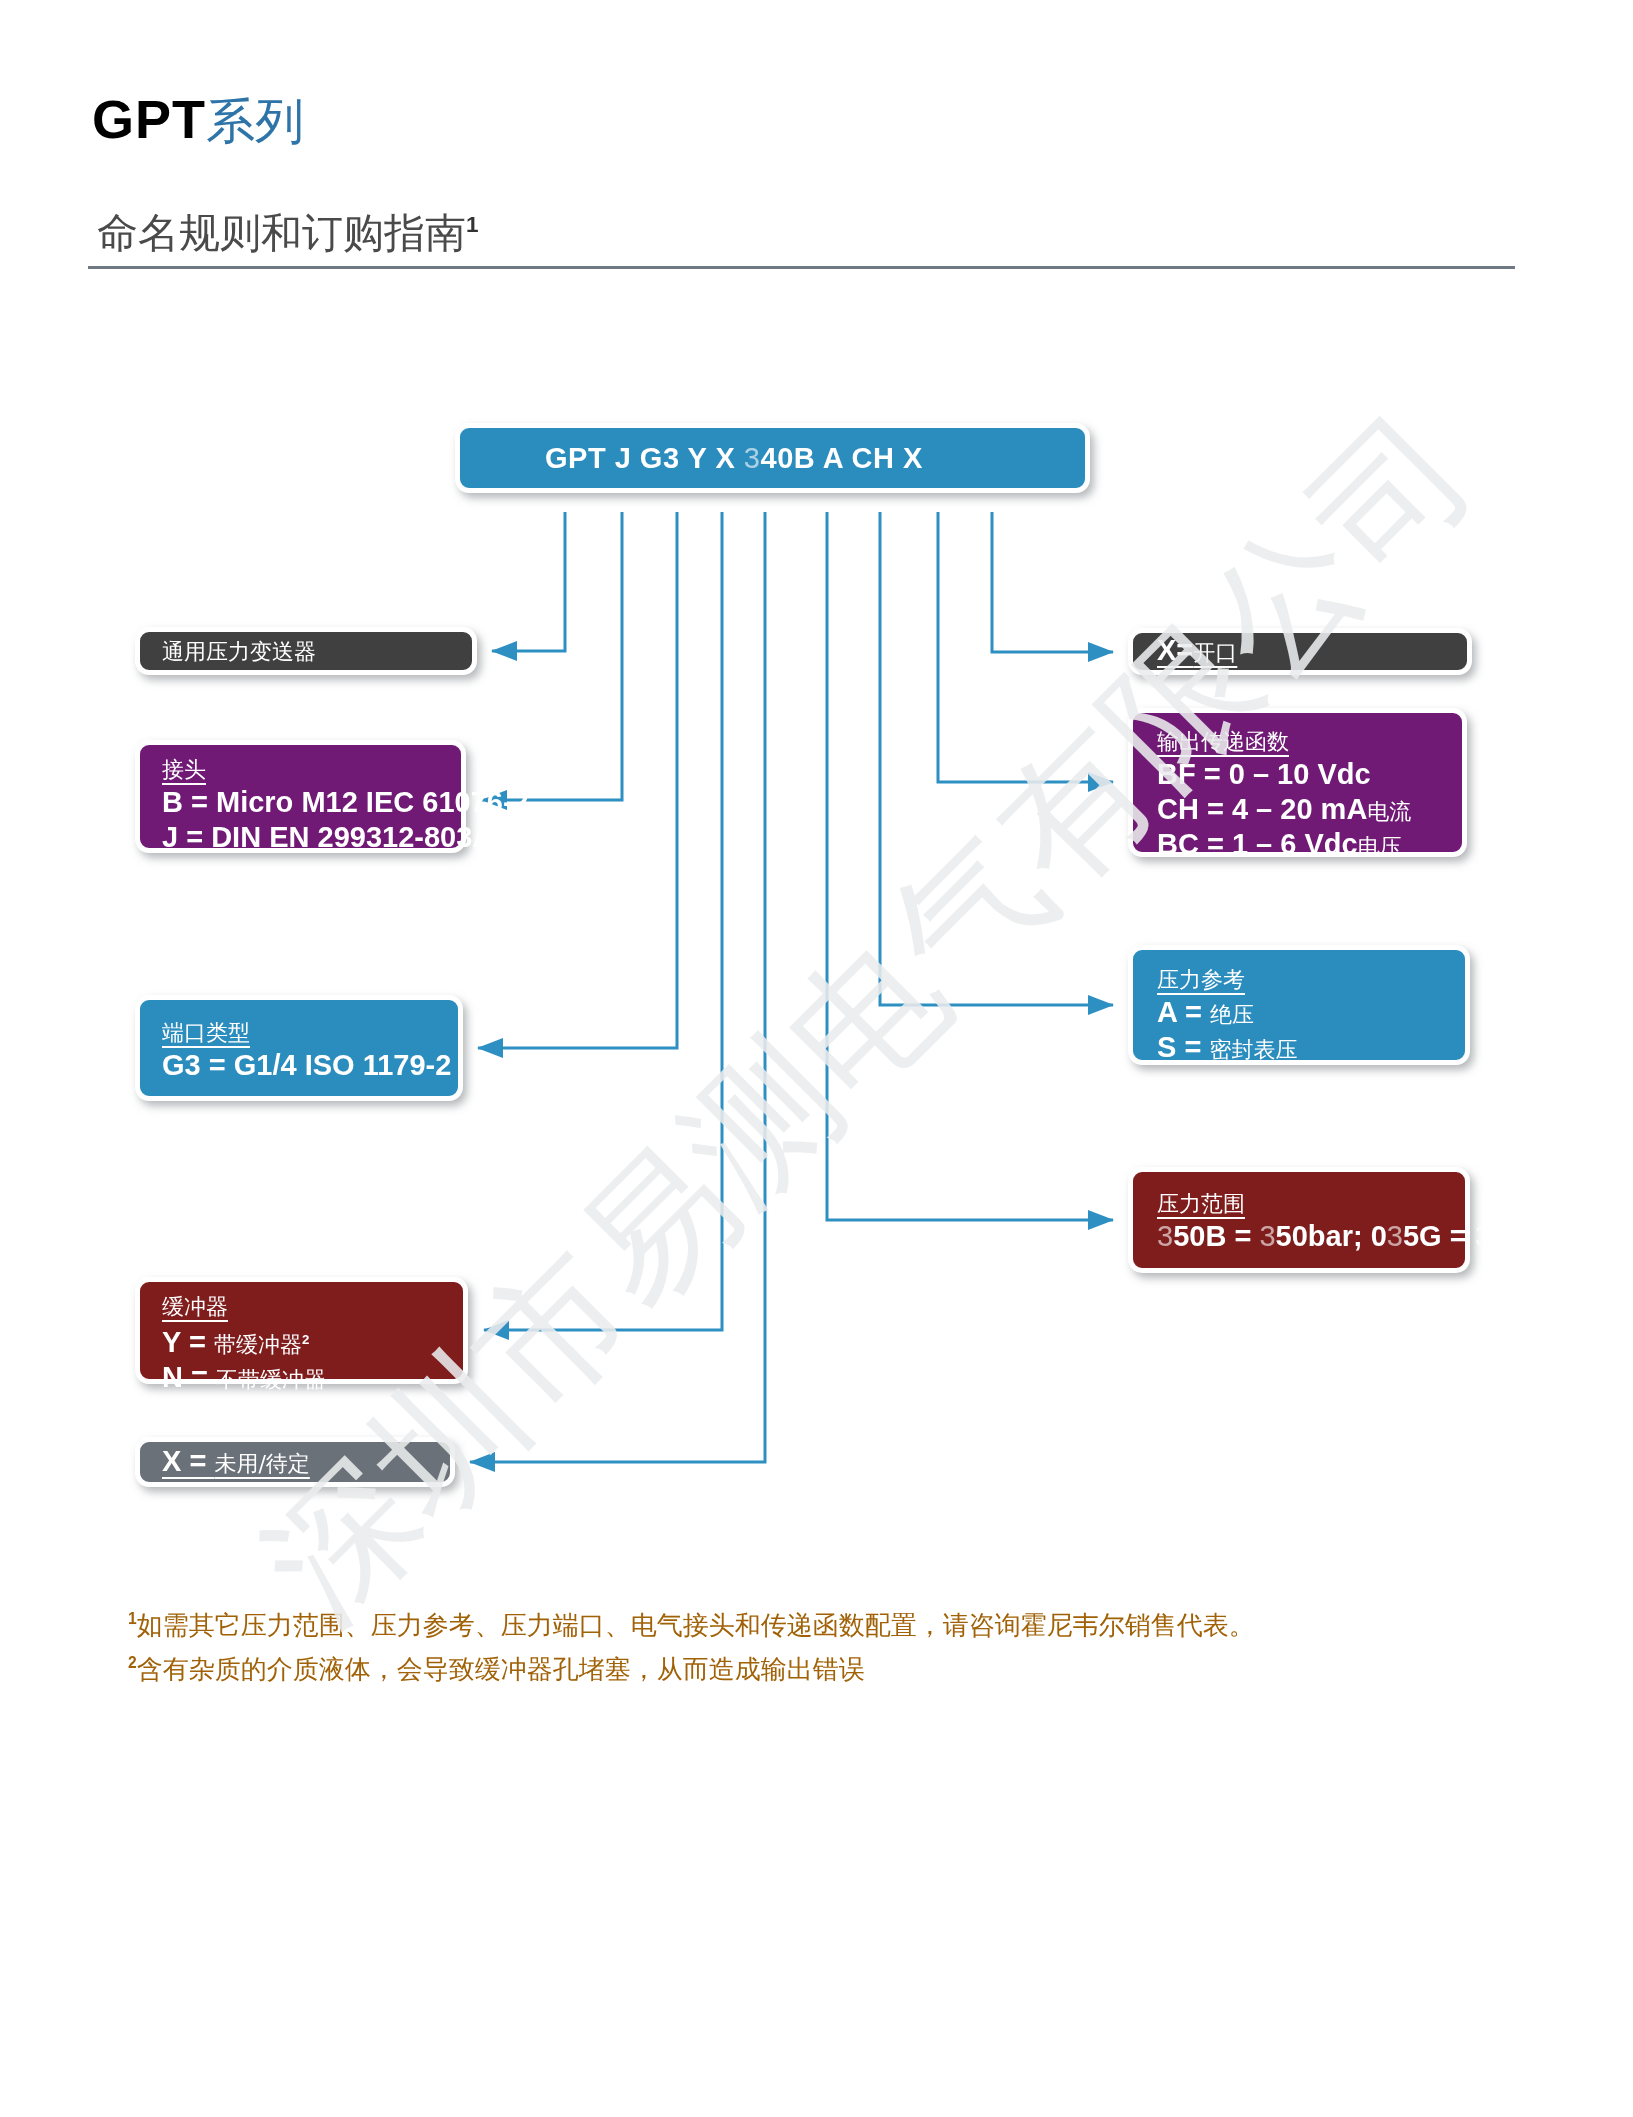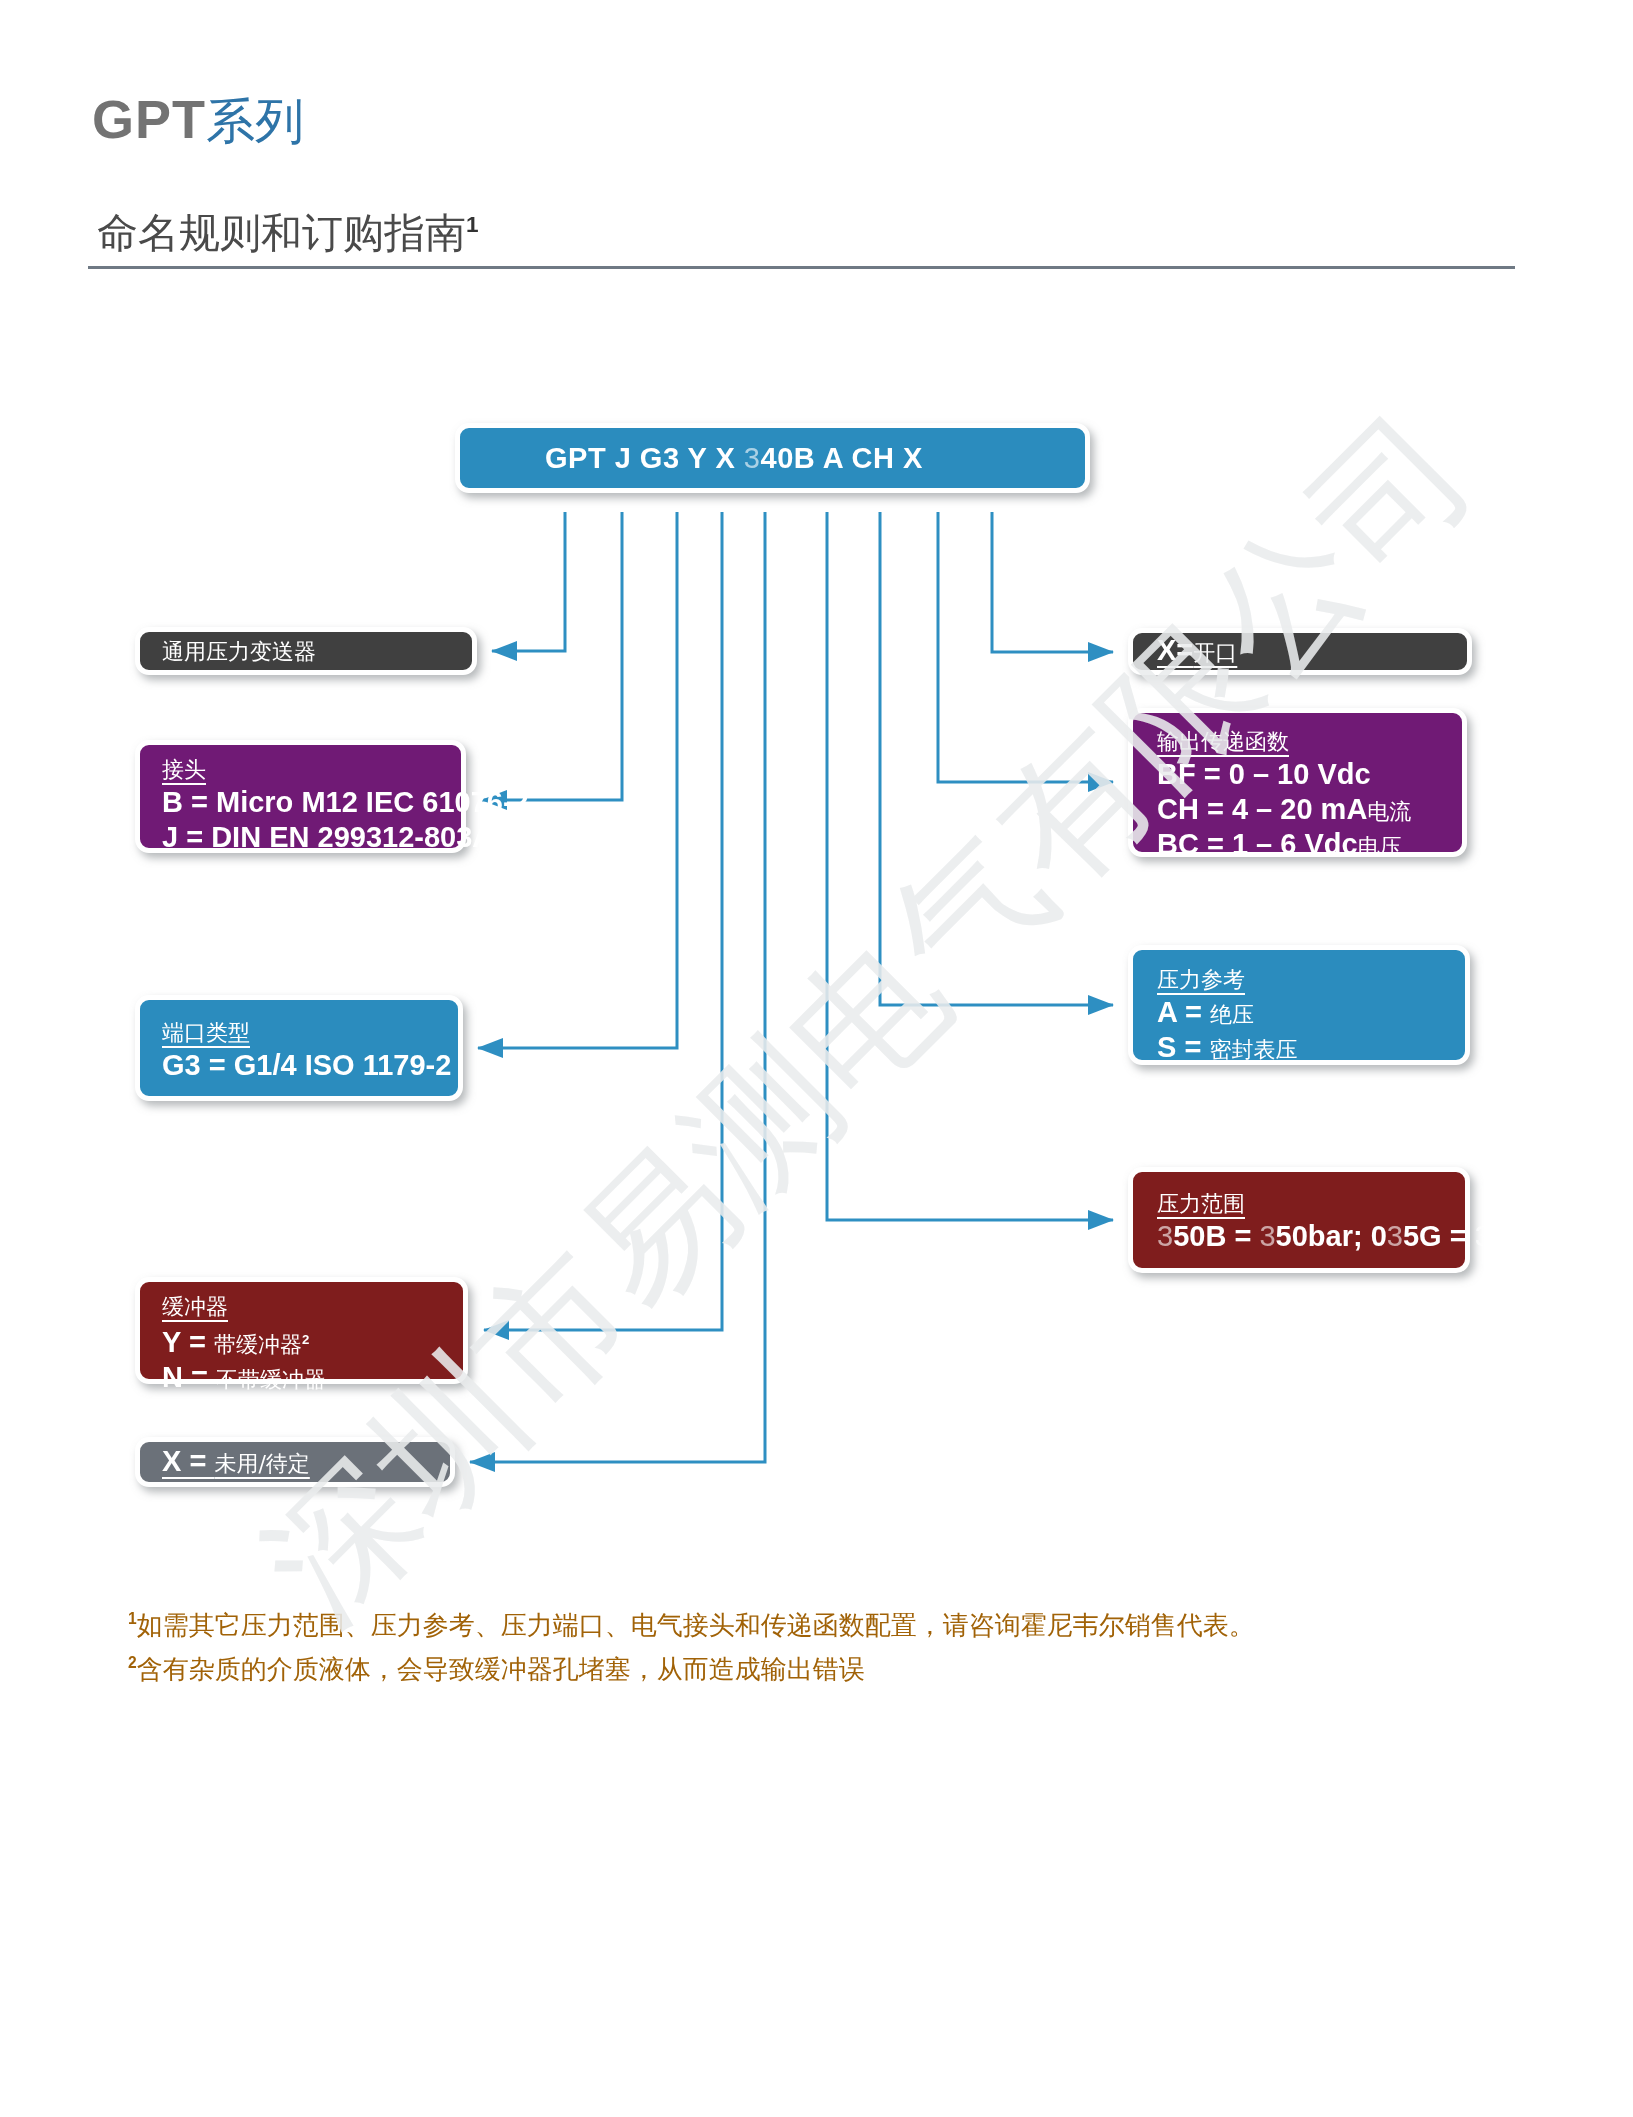--- a/index.html
+++ b/index.html
@@ -2,21 +2,21 @@
 <html><head>
 <meta charset="utf-8">
 <style>
   html,body{margin:0;padding:0;background:#ffffff;}
   #page{position:relative;width:1633px;height:2117px;background:#ffffff;overflow:hidden;
         font-family:"Liberation Sans",sans-serif;}
 
   
   #title{position:absolute;left:92px;top:88px;white-space:nowrap;}
   .t-latin{font-family:"Liberation Sans",sans-serif;font-weight:700;font-size:54px;
-           color:#737373;letter-spacing:1px;}
+           color:#000000;letter-spacing:1px;}
   .t-cjk{font-family:"DejaVu Serif",serif;font-weight:400;font-size:49px;color:#2E74A8;}
   #subtitle{position:absolute;left:97px;top:206px;font-family:"DejaVu Serif",serif;
             font-size:41px;color:#4A4A4A;white-space:nowrap;}
   .sub-sup{vertical-align:super;font-size:0.55em;font-weight:700;color:#333;
            font-family:"Liberation Sans",sans-serif;}
   #divider{position:absolute;left:88px;top:266px;width:1427px;height:3px;background:#6F7984;}
 
   
   #connectors{position:absolute;left:0;top:0;z-index:2;}
 

